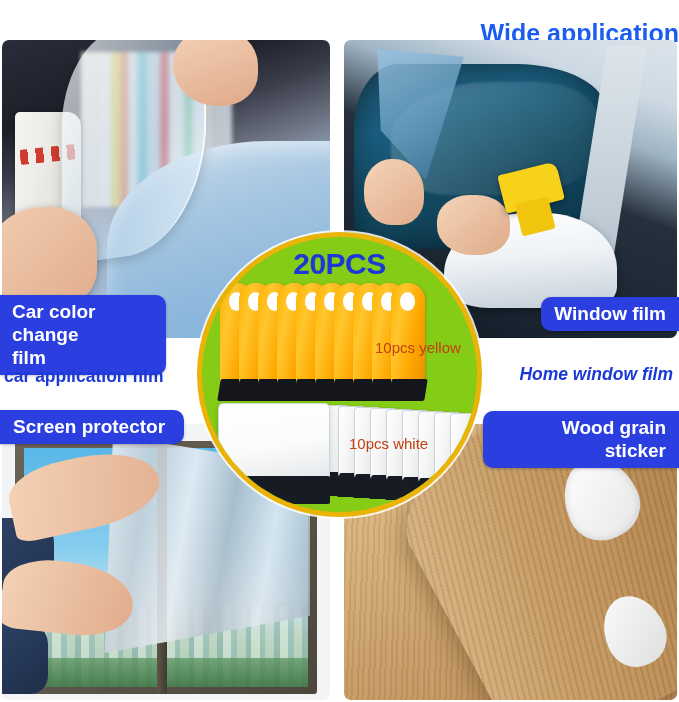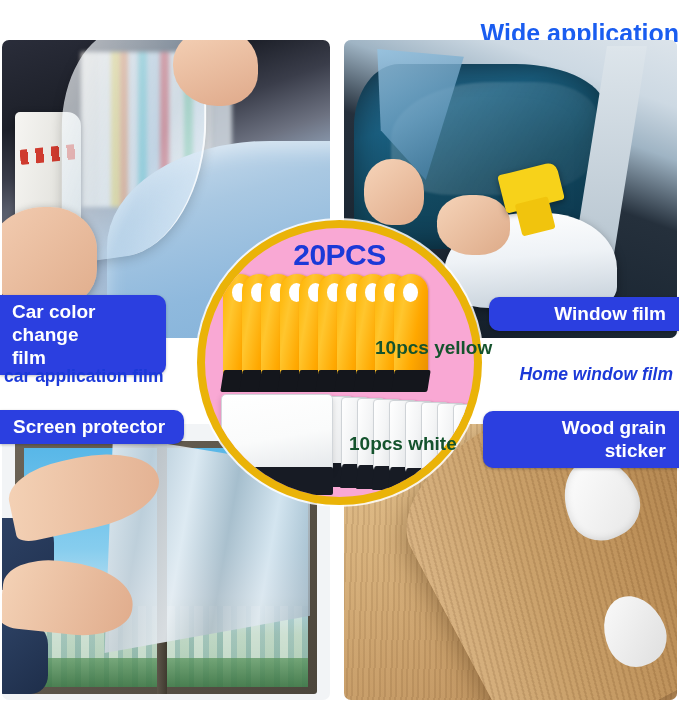--- a/index.html
+++ b/index.html
@@ -277,21 +277,21 @@
     box-sizing: border-box;
     box-shadow: 0 1px 3px rgba(0,0,0,.25);
     white-space: pre-line;
   }
   #badge-car-color {
     left: 0px; top: 295px; width: 166px;
     border-radius: 0 10px 10px 0;
     padding-left: 12px;
   }
   #badge-window-film {
-    right: 0px; top: 297px; width: 190px;
+    right: 0px; top: 297px; width: 138px;
     border-radius: 10px 0 0 10px;
     text-align: right;
   }
   #badge-screen-protector {
     left: 0px; top: 410px; width: 184px;
     border-radius: 0 10px 10px 0;
   }
   #badge-wood-grain {
     right: 0px; top: 411px; width: 196px;
     border-radius: 10px 0 0 10px;
@@ -305,25 +305,25 @@
     font-size: 17.5px;
     font-weight: bold;
     line-height: 20px;
   }
   #caption-car-protective { left: 4px;  top: 366px; }
   #caption-home-window   { right: 6px; top: 364px; font-style: italic; }
 
   
   #center-circle {
     position: absolute;
-    left: 197px; top: 220px;
+    left: 197px; top: 232px;
     width: 285px; height: 285px;
     border-radius: 50%;
-    background: #f9a8d4;
-    border: 8px solid #eab308;
+    background: #84cc16;
+    border: 5px solid #eab308;
     box-sizing: border-box;
     overflow: hidden;
     box-shadow: 0 0 0 2px rgba(255,255,255,.85);
   }
   #circle-title {
     position: absolute;
     left: 0; top: 10px;
     width: 100%;
     text-align: center;
     font-size: 30px;
@@ -403,25 +403,24 @@
     content: "";
     position: absolute;
     left: -1px; bottom: -24px;
     width: 112px; height: 28px;
     background: #171b24;
     border-radius: 2px;
   }
 
   .inline-label {
     position: absolute;
-    color: #14532d;
-    font-size: 19px;
+    color: #c2410c;
+    font-size: 15px;
     line-height: 20px;
     white-space: nowrap;
-    font-weight: bold;
   }
   #label-yellow { left: 375px; top: 338px; }
   #label-white  { left: 349px; top: 434px; }
 </style>
 </head>
 <body>
 
 <div id="page-title">Wide application</div>
 
 <div class="panel" id="panel-tl">

